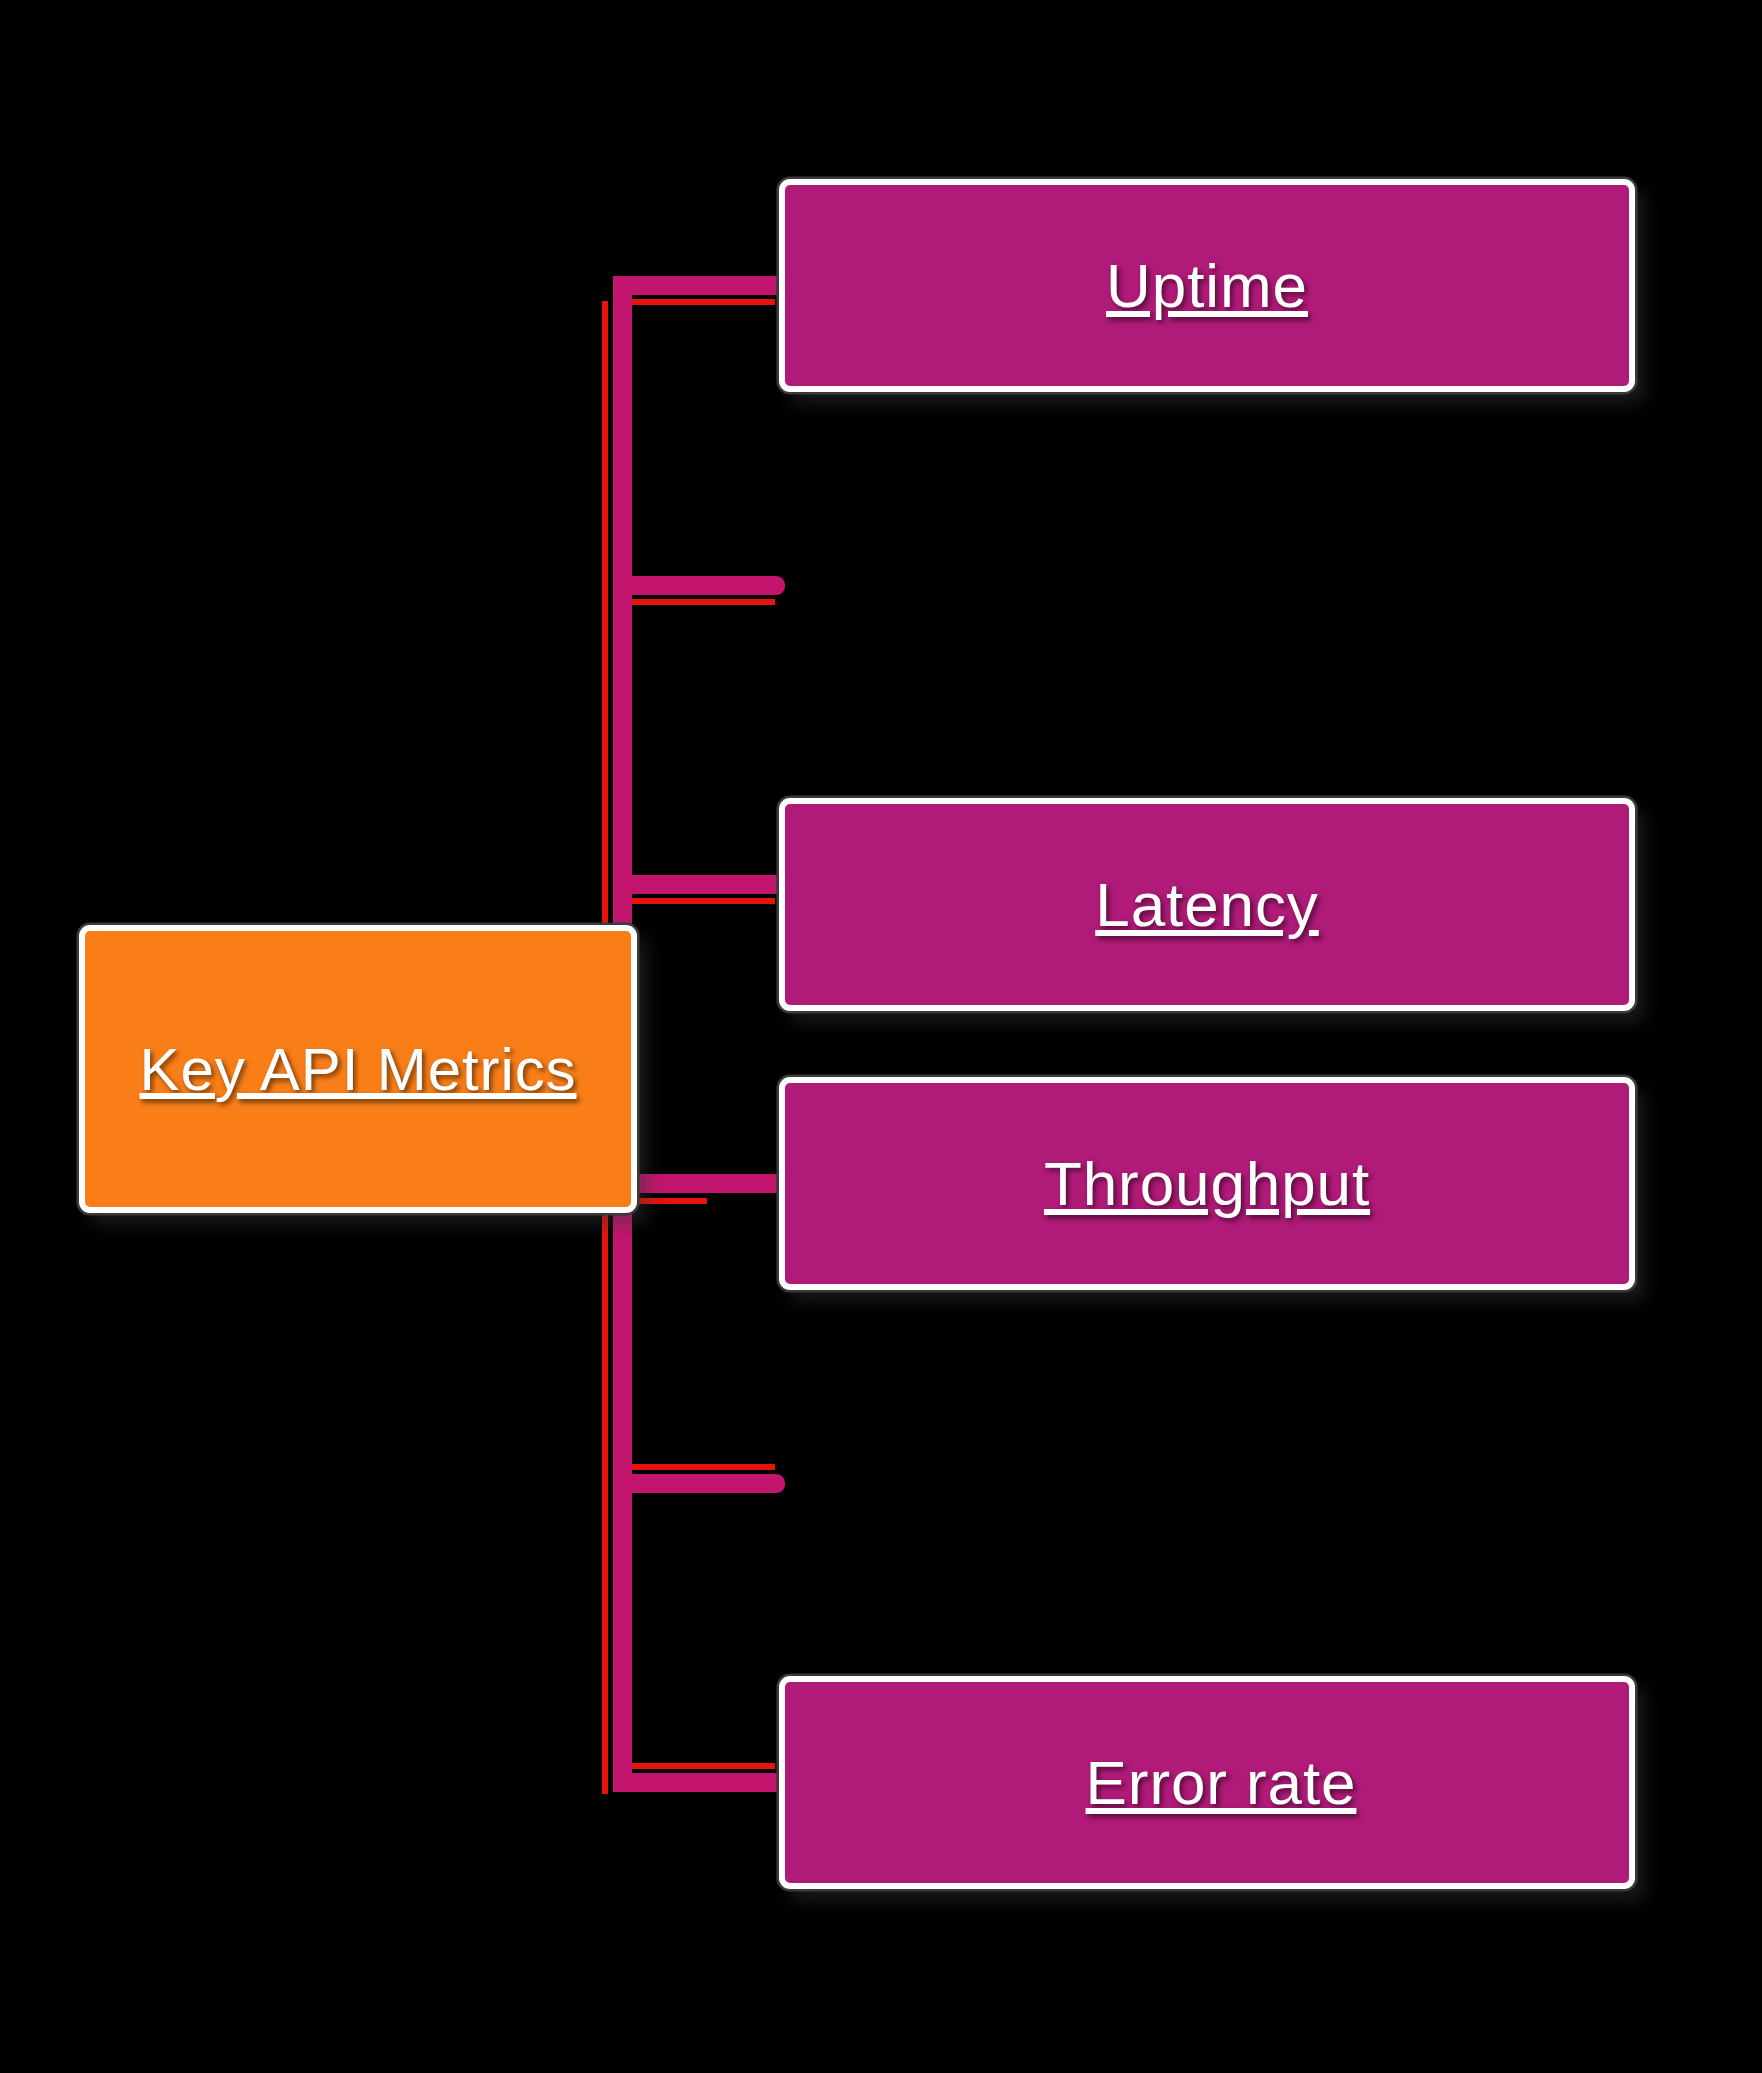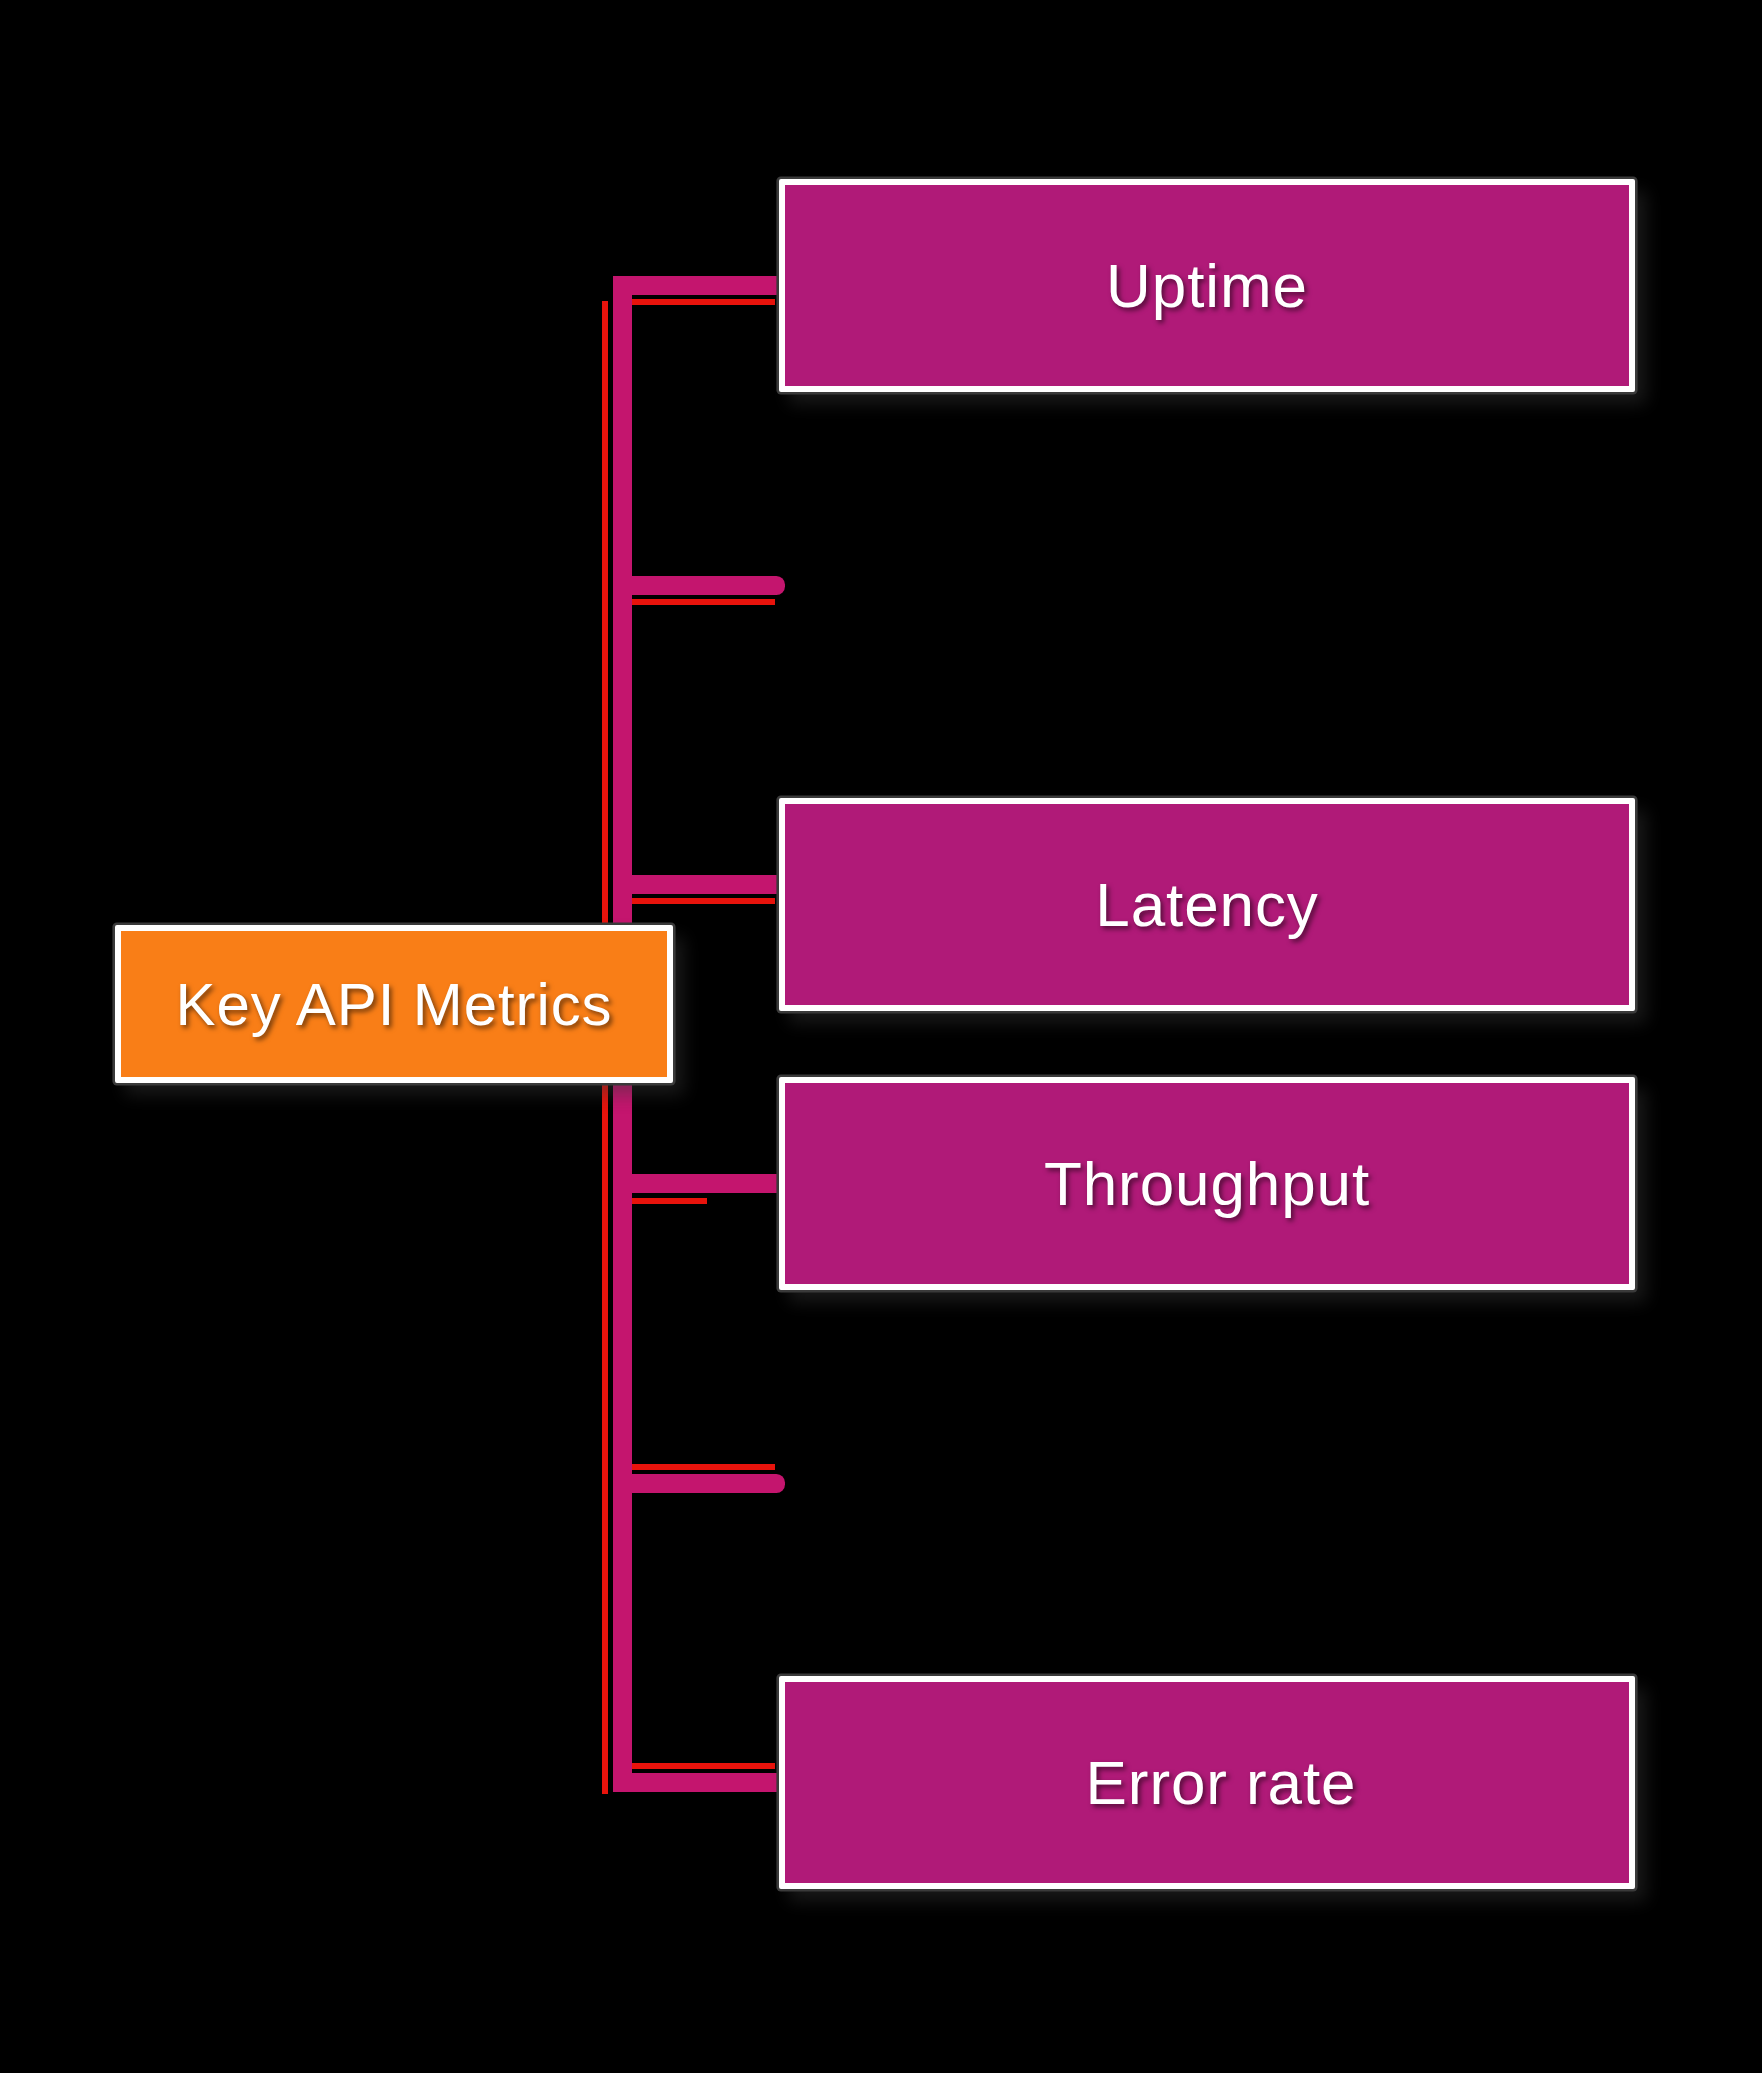--- a/index.html
+++ b/index.html
@@ -18,38 +18,38 @@
     position: relative;
     overflow: hidden;
     font-family: "Liberation Sans", sans-serif;
   }
   .canvas { position: absolute; inset: 0; }
 
   .node {
     position: absolute;
     box-sizing: border-box;
     border: 6.9px solid var(--border);
-    border-radius: 2px;
+    border-radius: 11px;
     display: flex;
     align-items: center;
     justify-content: center;
     color: #ffffff;
     box-shadow: 0 0 0 2.6px #3a3a3a, 10.3px 12px 17px rgba(55,55,55,0.45);
     text-shadow: 2.6px 3.4px 5.2px rgba(0,0,0,0.55);
     letter-spacing: 0.9px;
     white-space: nowrap;
+    text-decoration: underline;
   }
 
   .root-node {
     left: 79px; top: 925px;
-    width: 558px; height: 158px;
+    width: 558px; height: 288px;
     background: var(--root-fill);
     font-size: 60px;
     z-index: 3;
-    margin-left: 36px;
   }
 
   .child-node {
     left: 779px;
     width: 856px; height: 213px;
     background: var(--node-fill);
     font-size: 62px;
     z-index: 2;
   }
   .c0 { top: 179px; }

